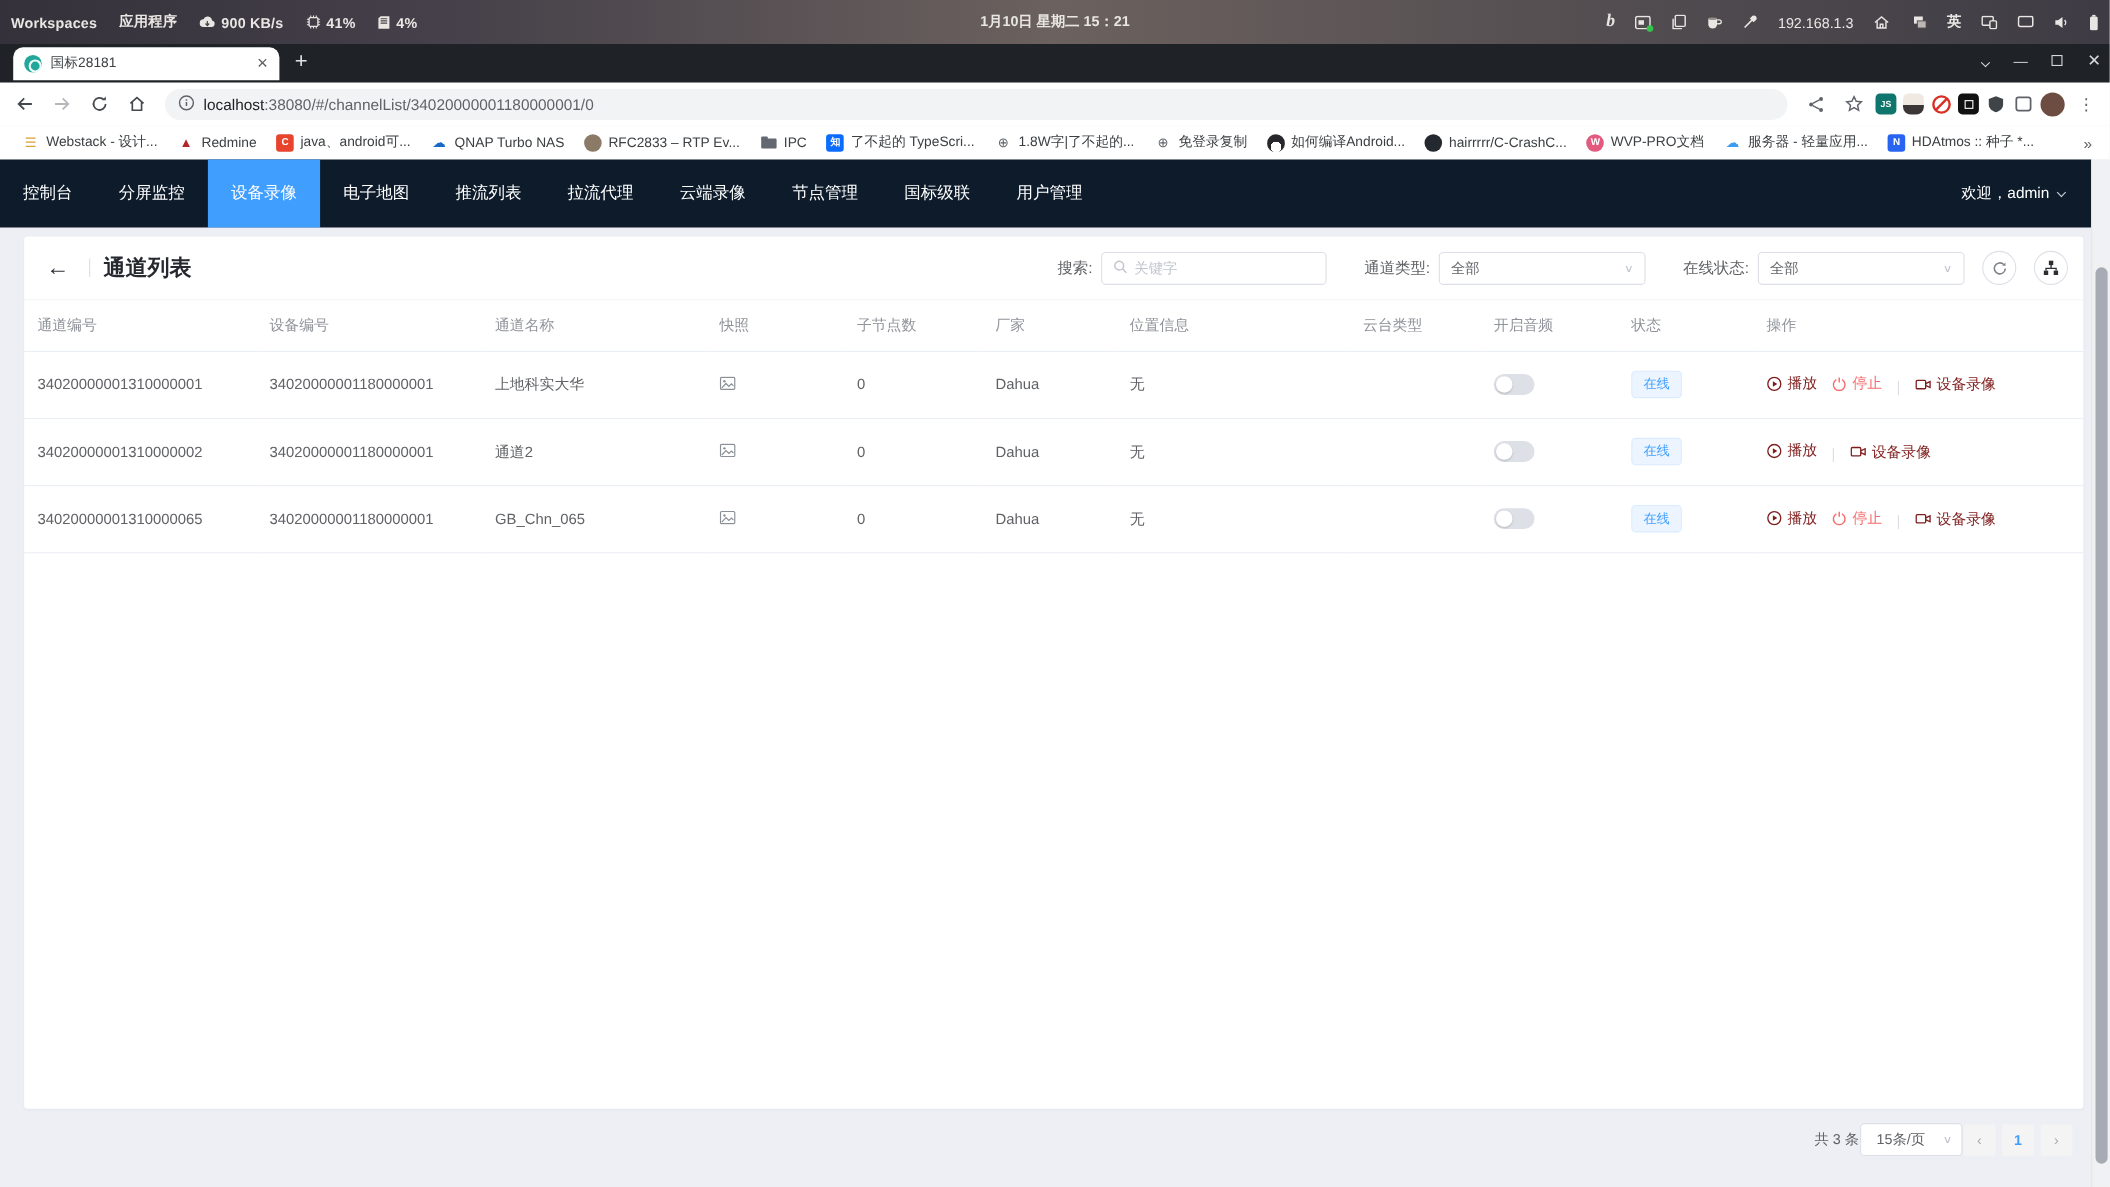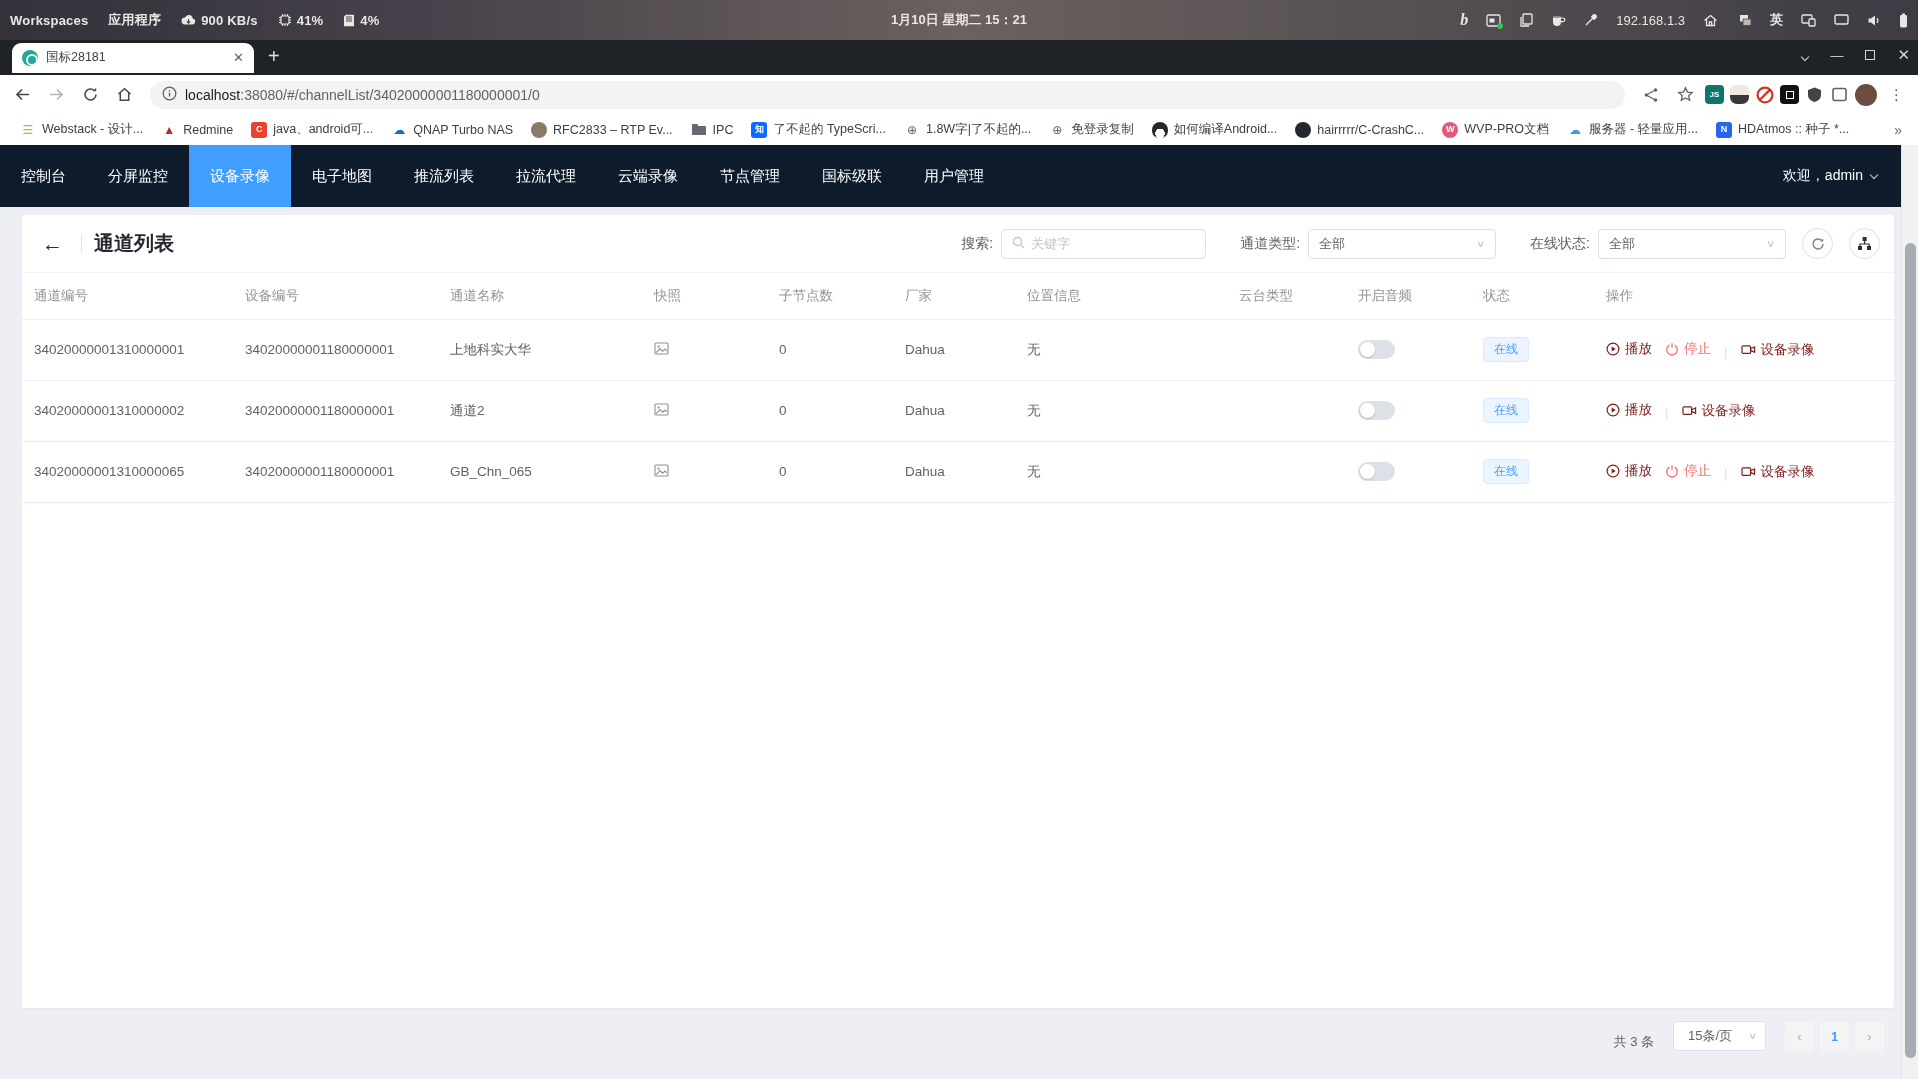--- a/index.html
+++ b/index.html
@@ -85,21 +85,21 @@
   .snap-ic{color:#8b9096}
   .switch{width:37px;height:19px;border-radius:10px;background:#dde0e6;display:inline-block;position:relative;cursor:pointer;vertical-align:middle}
   .switch .knob{position:absolute;left:2px;top:2px;width:15px;height:15px;border-radius:50%;background:#fff;box-shadow:0 1px 2px rgba(0,0,0,.18)}
   .badge{display:inline-block;height:25px;line-height:23px;padding:0 10px;border:1px solid #d9ecff;background:#ecf5ff;color:#409eff;border-radius:4px;font-size:12px}
   .op{display:inline-flex;align-items:center;gap:5px;color:#7f1d1d;cursor:pointer;margin-right:13px;font-size:13.5px}
   .op.stop{color:#f56c6c}
   .op svg{flex:0 0 auto}
   .op-sep{color:#dcdfe6;margin-right:13px}
 
   
-  .footer{display:flex;justify-content:flex-end;align-items:flex-end;margin-top:13px;padding-right:10px;gap:19px;font-size:13px;color:#606266}
+  .footer{display:flex;justify-content:flex-end;align-items:center;margin-top:13px;padding-right:10px;gap:1px;font-size:13px;color:#606266}
   .psel{width:93px;height:30px;border:1px solid #dcdfe6;border-radius:4px;background:#fff;display:flex;align-items:center;justify-content:space-between;padding:0 8px 0 14px;cursor:pointer}
   .pager{display:flex;align-items:center;gap:6px}
   .pg{min-width:29px;height:29px;background:#f4f4f5;border-radius:3px;display:flex;align-items:center;justify-content:center;color:#a8abb2;font-size:13px;cursor:pointer}
   .pg.page{color:#409eff;font-weight:700}
 
   
   .scrollcol{width:17px;background:#f0f1f3;border-left:1px solid #e3e5e9;position:relative;flex:0 0 17px}
   .thumb{position:absolute;left:3px;width:11px;top:98px;height:815px;background:#a7acb4;border-radius:6px}
 </style>
 </head>

